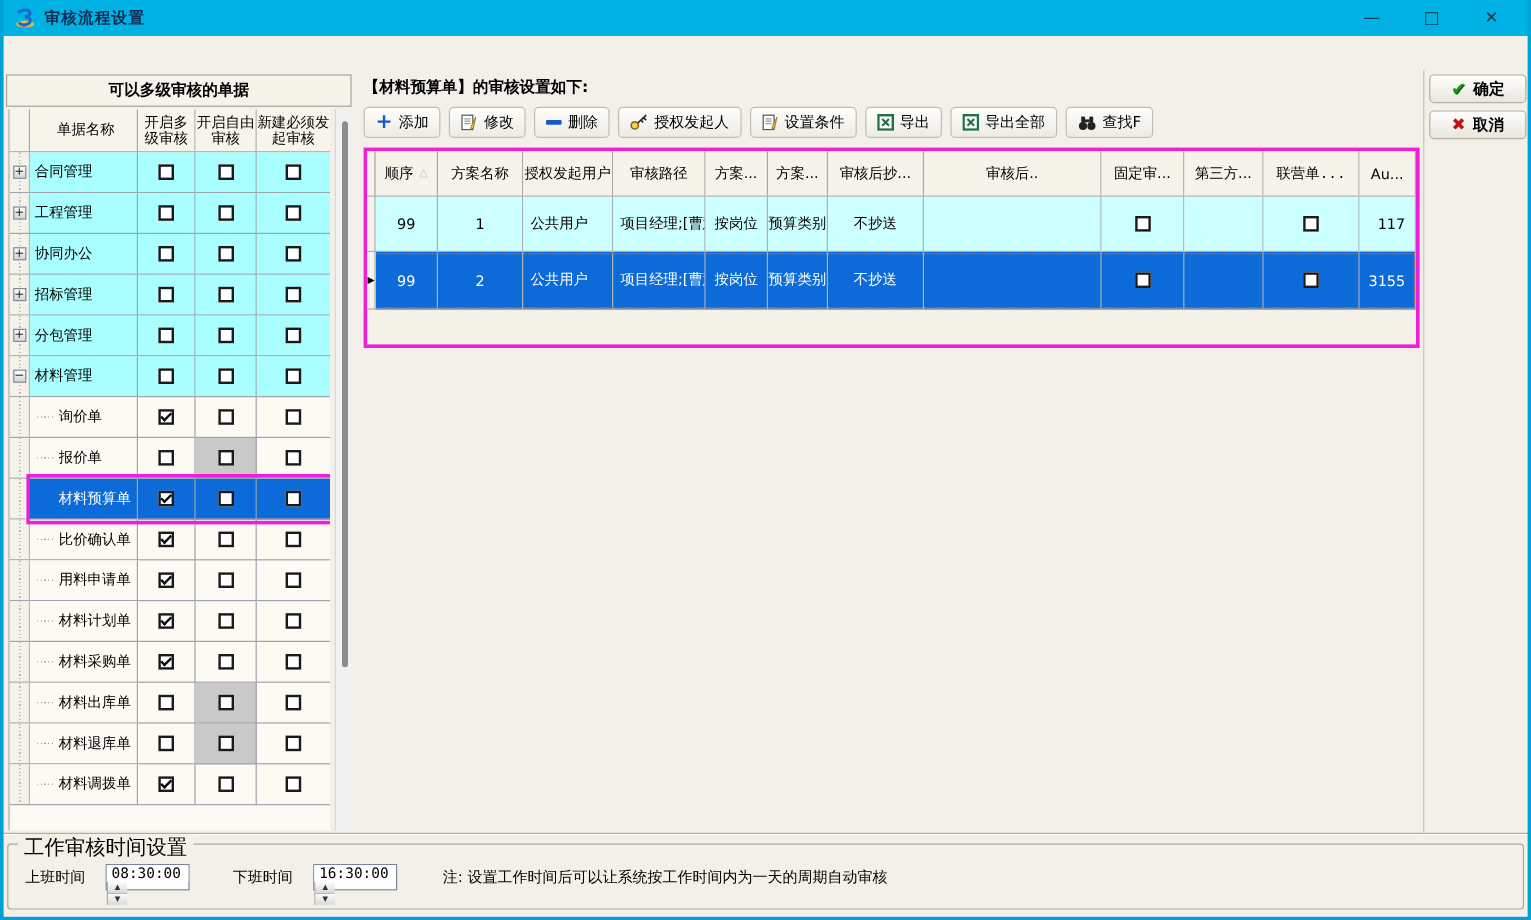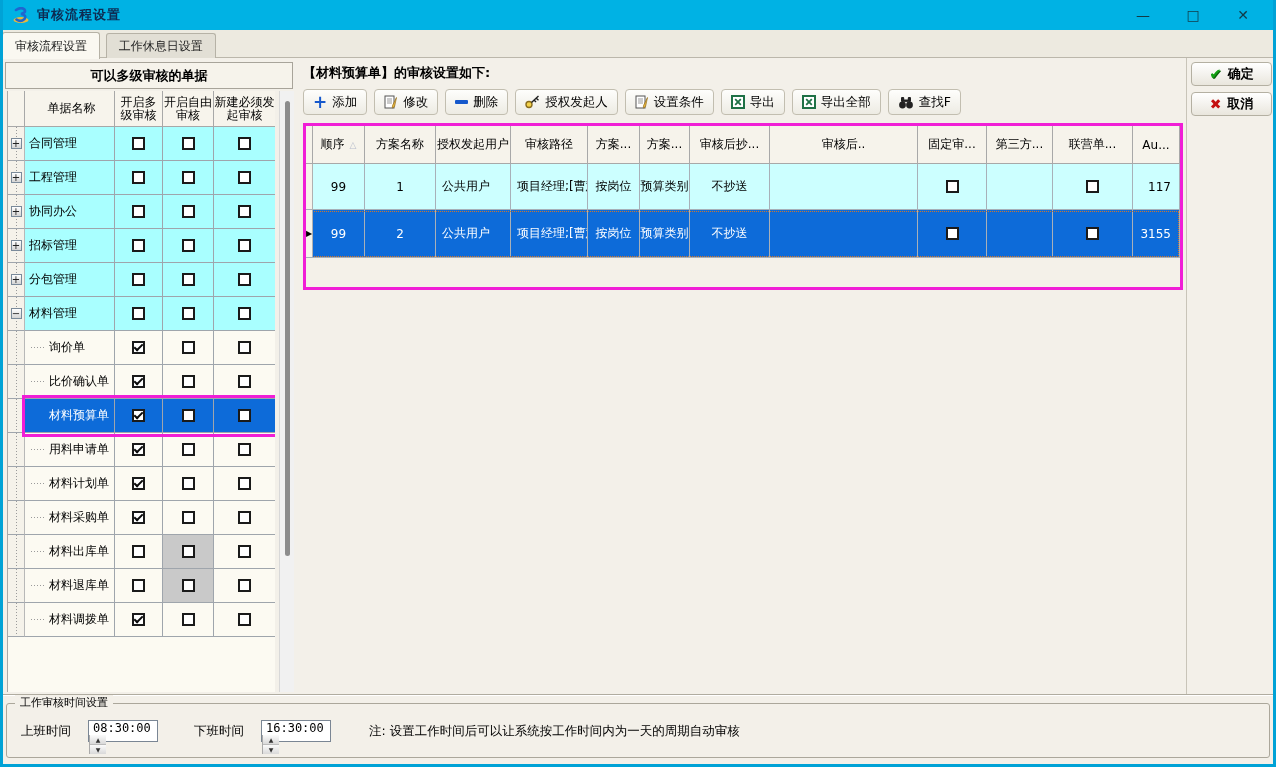--- a/index.html
+++ b/index.html
@@ -101,21 +101,21 @@
         background:linear-gradient(#FFFFFF,#E9E6DD);display:flex;align-items:center;justify-content:center;gap:6px;
         font-size:13px;font-weight:bold;}
   .abtn.ok{top:62px;}
   .abtn.cancel{top:92px;}
   .ok-glyph{color:#12A012;font-size:15px;font-weight:bold;text-shadow:1px 1px 0 #0A600A;}
   .x-glyph{color:#C41010;font-size:14px;font-weight:bold;}
 
   
   .b-sep{position:absolute;left:0;top:694px;width:1276px;height:2px;border-top:1px solid #B0ACA0;border-bottom:1px solid #FFFFFF;}
   .groupbox{position:absolute;left:6px;top:703px;width:1264px;height:55px;border:1px solid #ABA79B;border-radius:3px;}
-  .gb-legend{position:absolute;top:-9px;left:8px;background:#F3F0E9;padding:0 5px;font-size:11px;}
+  .gb-legend{position:absolute;top:-9px;left:8px;background:#F3F0E9;padding:0 5px;font-size:17px;}
   .gb-row{position:absolute;left:14px;top:16px;display:flex;align-items:center;gap:12px;}
   .gb-label{margin-right:5px;font-size:12.5px;}
   .spin{display:inline-flex;height:22px;border:1px solid #7A8694;background:#FFF;margin-right:24px;flex-direction:column;}
   .spin input{width:68px;border:none;outline:none;padding:0 4px;font-family:"DejaVu Sans Mono","Liberation Mono",monospace;font-size:12px;}
   .spin .updn{width:17px;display:flex;flex-direction:column;border-left:1px solid #AAA;}
   .spin .updn span{flex:1;font-size:6px;line-height:9px;text-align:center;color:#333;background:linear-gradient(#FBFBFB,#D9D9D9);border-bottom:1px solid #BBB;}
   .spin .updn span:last-child{border-bottom:none;}
   .gb-note{font-size:12.5px;margin-left:2px;}
 </style>
 </head>
@@ -131,24 +131,20 @@
       </svg>
     </span>
     <span class="t-text">审核流程设置</span>
     <div class="win-controls">
       <span>—</span>
       <span>□</span>
       <span>✕</span>
     </div>
   </div>
 
-  <div class="tabbar">
-    <span class="tab active">审核流程设置</span>
-    <span class="tab">工作休息日设置</span>
-  </div>
 
   <div class="lp-header">可以多级审核的单据</div>
   <div class="lp-table" id="lpTable">
       <div class="lp-row lp-head">
         <div class="lp-cell c-exp"></div>
         <div class="lp-cell c-name">单据名称</div>
         <div class="lp-cell c-ck">开启多级审核</div>
         <div class="lp-cell c-ck2">开启自由审核</div>
         <div class="lp-cell c-ck3">新建必须发起审核</div>
       </div>
@@ -250,44 +246,57 @@
         </div>
         <div class="lp-cell c-ck2">
           <span class="cb"></span>
         </div>
         <div class="lp-cell c-ck3">
           <span class="cb"></span>
         </div>
       </div>
       <div class="lp-row lp-body-row row-item">
         <div class="lp-cell c-exp tree-v"></div>
+        <div class="lp-cell c-name tree-h">报价单</div>
+        <div class="lp-cell c-ck">
+          <span class="cb"></span>
+        </div>
+        <div class="lp-cell c-ck2 gray-cell">
+          <span class="cb"></span>
+        </div>
+        <div class="lp-cell c-ck3">
+          <span class="cb"></span>
+        </div>
+      </div>
+      <div class="lp-row lp-body-row row-item row-sel">
+        <div class="lp-cell c-exp tree-v"></div>
+        <div class="lp-cell c-name tree-h">材料预算单</div>
+        <div class="lp-cell c-ck">
+          <span class="cb checked"></span>
+        </div>
+        <div class="lp-cell c-ck2">
+          <span class="cb"></span>
+        </div>
+        <div class="lp-cell c-ck3">
+          <span class="cb"></span>
+        </div>
+        <div class="sel-ring"></div>
+      </div>
+      <div class="lp-row lp-body-row row-item">
+        <div class="lp-cell c-exp tree-v"></div>
         <div class="lp-cell c-name tree-h">比价确认单</div>
         <div class="lp-cell c-ck">
           <span class="cb checked"></span>
         </div>
         <div class="lp-cell c-ck2">
           <span class="cb"></span>
         </div>
         <div class="lp-cell c-ck3">
           <span class="cb"></span>
         </div>
-      </div>
-      <div class="lp-row lp-body-row row-item row-sel">
-        <div class="lp-cell c-exp tree-v"></div>
-        <div class="lp-cell c-name tree-h">材料预算单</div>
-        <div class="lp-cell c-ck">
-          <span class="cb checked"></span>
-        </div>
-        <div class="lp-cell c-ck2">
-          <span class="cb"></span>
-        </div>
-        <div class="lp-cell c-ck3">
-          <span class="cb"></span>
-        </div>
-        <div class="sel-ring"></div>
       </div>
       <div class="lp-row lp-body-row row-item">
         <div class="lp-cell c-exp tree-v"></div>
         <div class="lp-cell c-name tree-h">用料申请单</div>
         <div class="lp-cell c-ck">
           <span class="cb checked"></span>
         </div>
         <div class="lp-cell c-ck2">
           <span class="cb"></span>
         </div>
@@ -449,21 +458,21 @@
         <div class="g-cell" style="width: 52px;">顺序<span class="sort">△</span></div>
         <div class="g-cell" style="width: 71px;">方案名称</div>
         <div class="g-cell" style="width: 75px;">授权发起用户</div>
         <div class="g-cell" style="width: 77px;">审核路径</div>
         <div class="g-cell" style="width: 52px;">方案...</div>
         <div class="g-cell" style="width: 50px;">方案...</div>
         <div class="g-cell" style="width: 80px;">审核后抄...</div>
         <div class="g-cell" style="width: 148px;">审核后..</div>
         <div class="g-cell" style="width: 69px;">固定审...</div>
         <div class="g-cell" style="width: 66px;">第三方...</div>
-        <div class="g-cell" style="width: 80px;">联营单...</div>
+        <div class="g-cell" style="width: 80px; font-family: Liberation Mono, monospace;">联营单...</div>
         <div class="g-cell" style="width: 47px;">Au...</div>
       </div>
       <div class="g-row g-r1">
         <div class="g-cell g-ind"></div>
         <div class="g-cell al-c" style="width: 52px;">99</div>
         <div class="g-cell al-c" style="width: 71px;">1</div>
         <div class="g-cell al-l" style="width: 75px;">公共用户</div>
         <div class="g-cell al-l" style="width: 77px;">项目经理;[曹慧</div>
         <div class="g-cell al-c" style="width: 52px;">按岗位</div>
         <div class="g-cell al-c" style="width: 50px;">预算类别</div>

